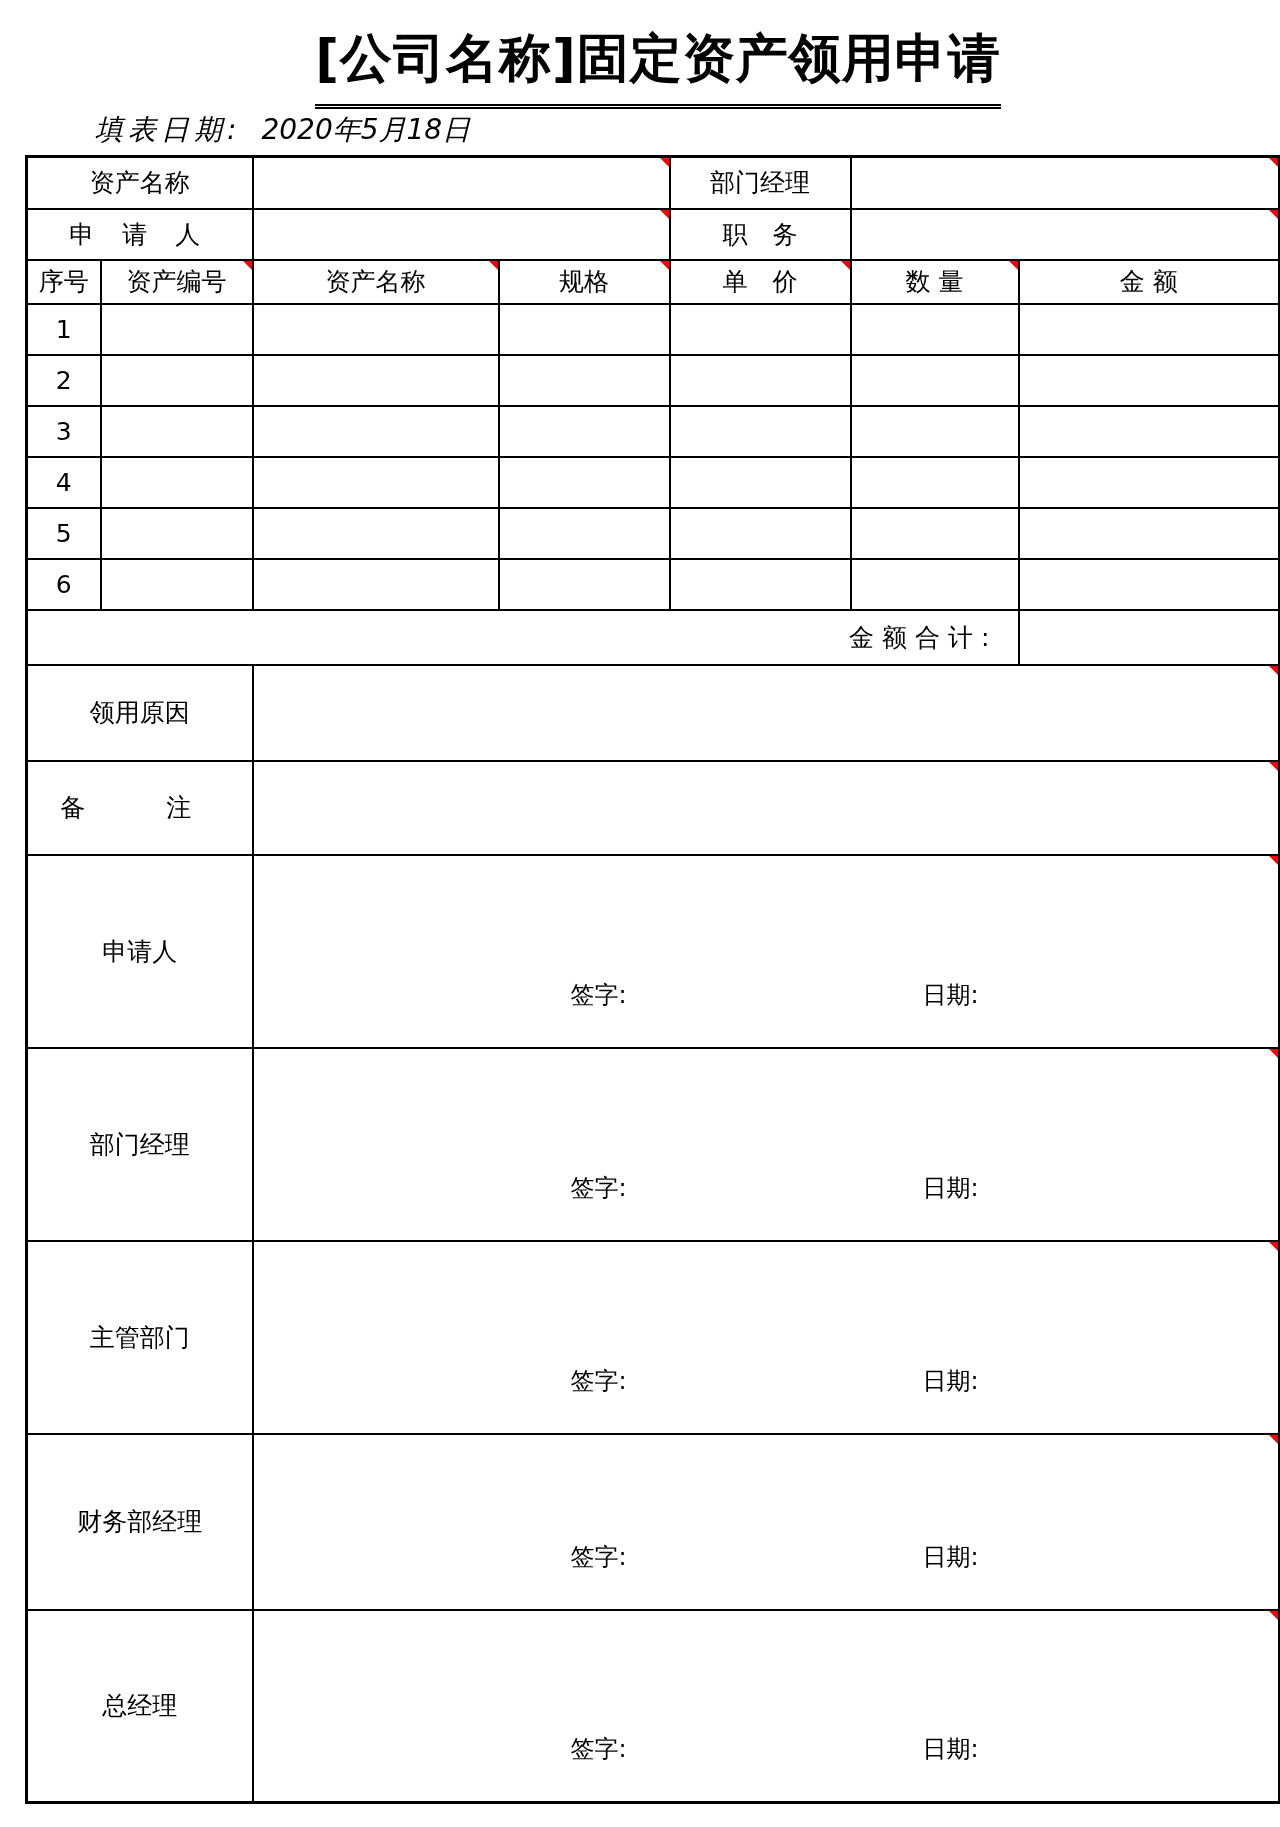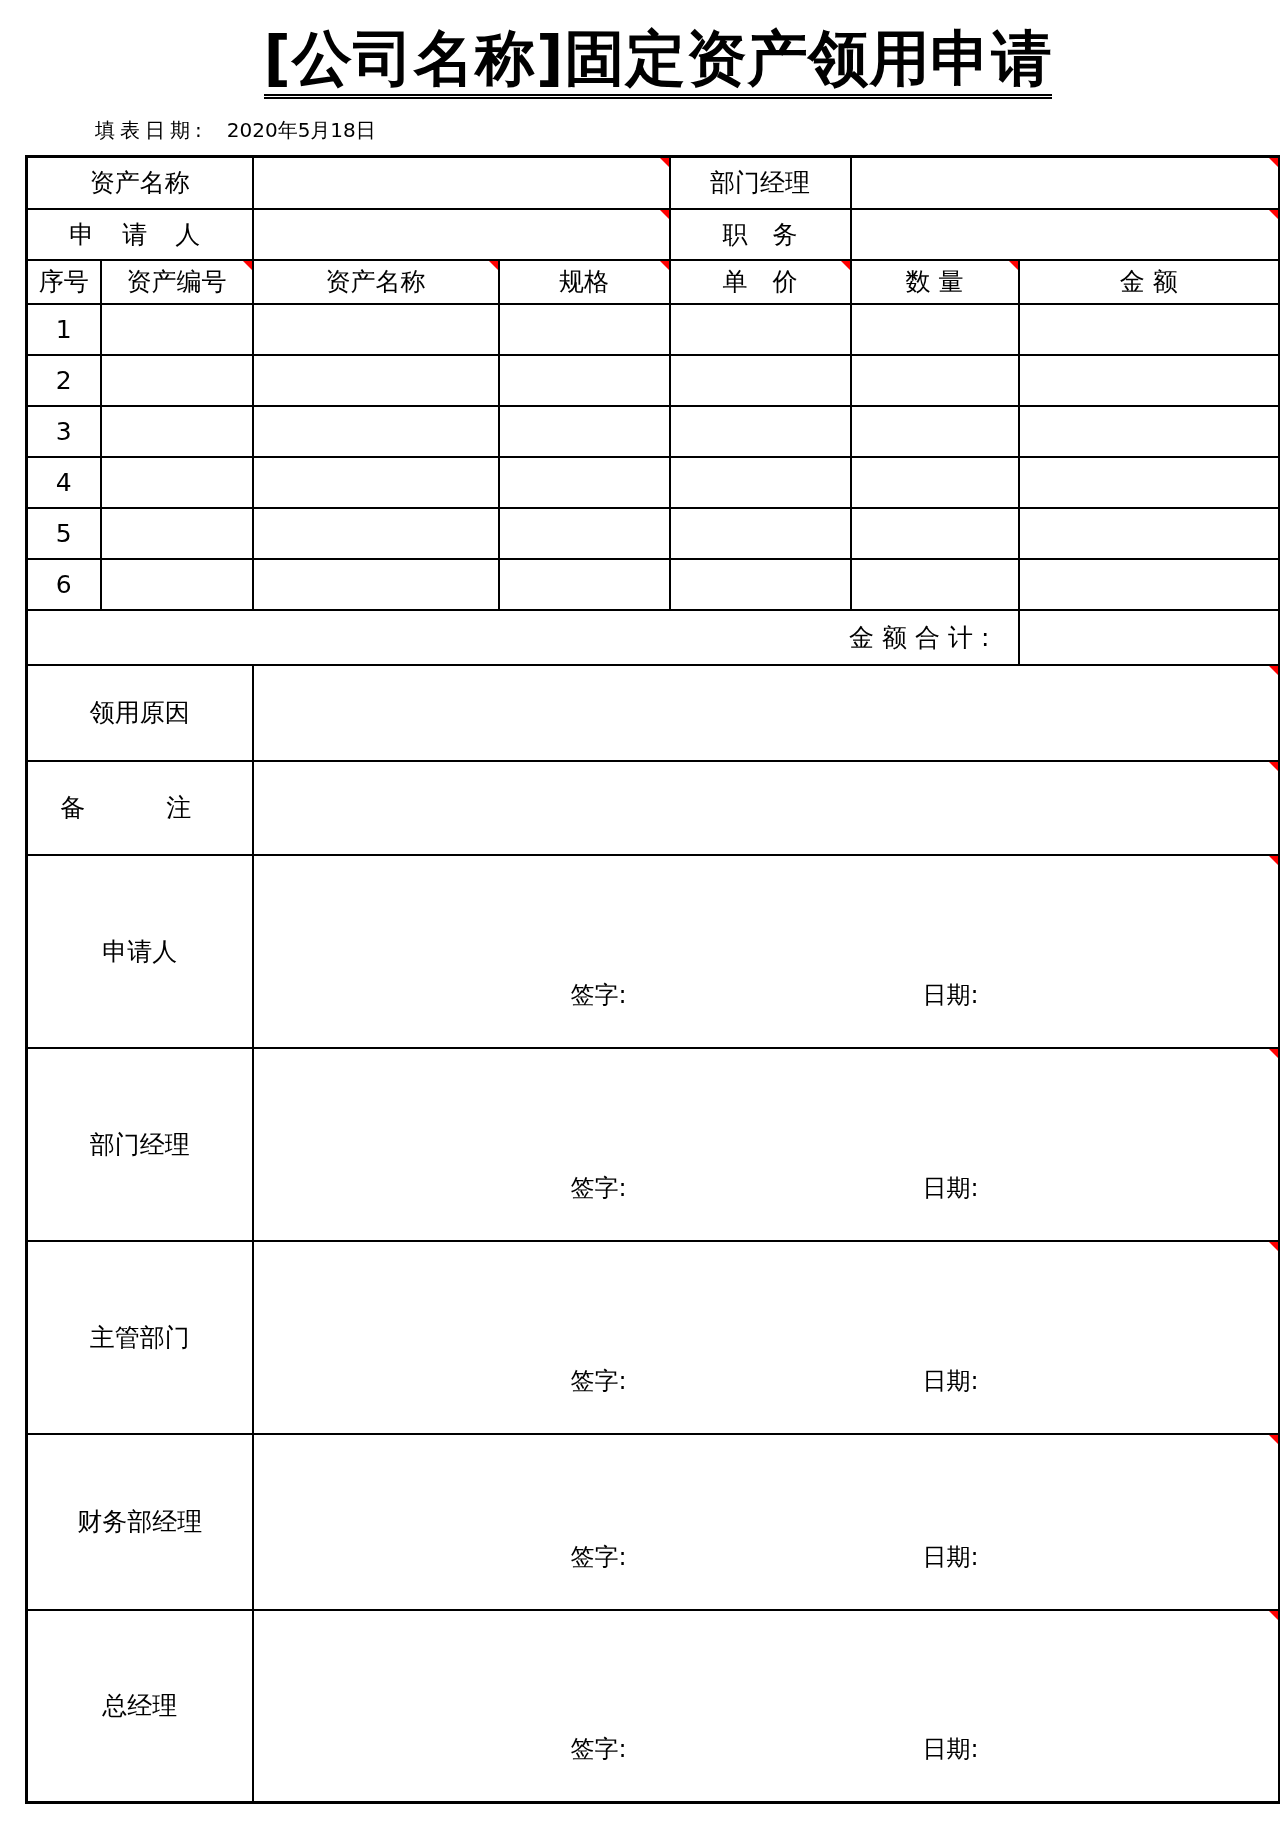--- a/index.html
+++ b/index.html
@@ -1,22 +1,22 @@
 <!DOCTYPE html>
 <html><head>
 <meta charset="utf-8">
 <style>
   html, body { margin:0; padding:0; background:#ffffff; }
   body { width:1280px; height:1827px; position:relative; overflow:hidden;
          font-family:"DejaVu Sans","Liberation Sans",sans-serif; color:#000; }
   .title { position:absolute; left:0; width:1280px; top:30px; text-align:center; }
-  .title span { font-size:60px; font-weight:bold; letter-spacing:1px;
-                display:inline-block; padding-bottom:8px;
+  .title span { font-size:52px; font-weight:bold; letter-spacing:1px;
+                display:inline-block; padding-bottom:18px;
                 border-bottom:5px double #000; line-height:56px;margin-left:36px; }
-  .date-row { position:absolute; top:114px; left:95px; font-size:20px; line-height:32px; white-space:nowrap; }
+  .date-row { position:absolute; top:114px; left:95px; font-size:28px; line-height:32px; white-space:nowrap;font-style:italic; }
   .date-label { letter-spacing:5px; }
   .date-value { margin-left:20px; }
   table.form { position:absolute; left:25px; top:155px; border-collapse:collapse;
                table-layout:fixed; width:1253px; border:3px solid #000; }
   table.form td { border:2px solid #000; padding:0; position:relative;
                   font-size:25px; text-align:center; vertical-align:middle; overflow:hidden; }
   .c { white-space:nowrap; }
   .tri::after { content:""; position:absolute; top:0; right:0; width:0; height:0;
                 border-top:9px solid #ff0000; border-left:9px solid transparent; }
   .lbl-wide { letter-spacing:10px; }

